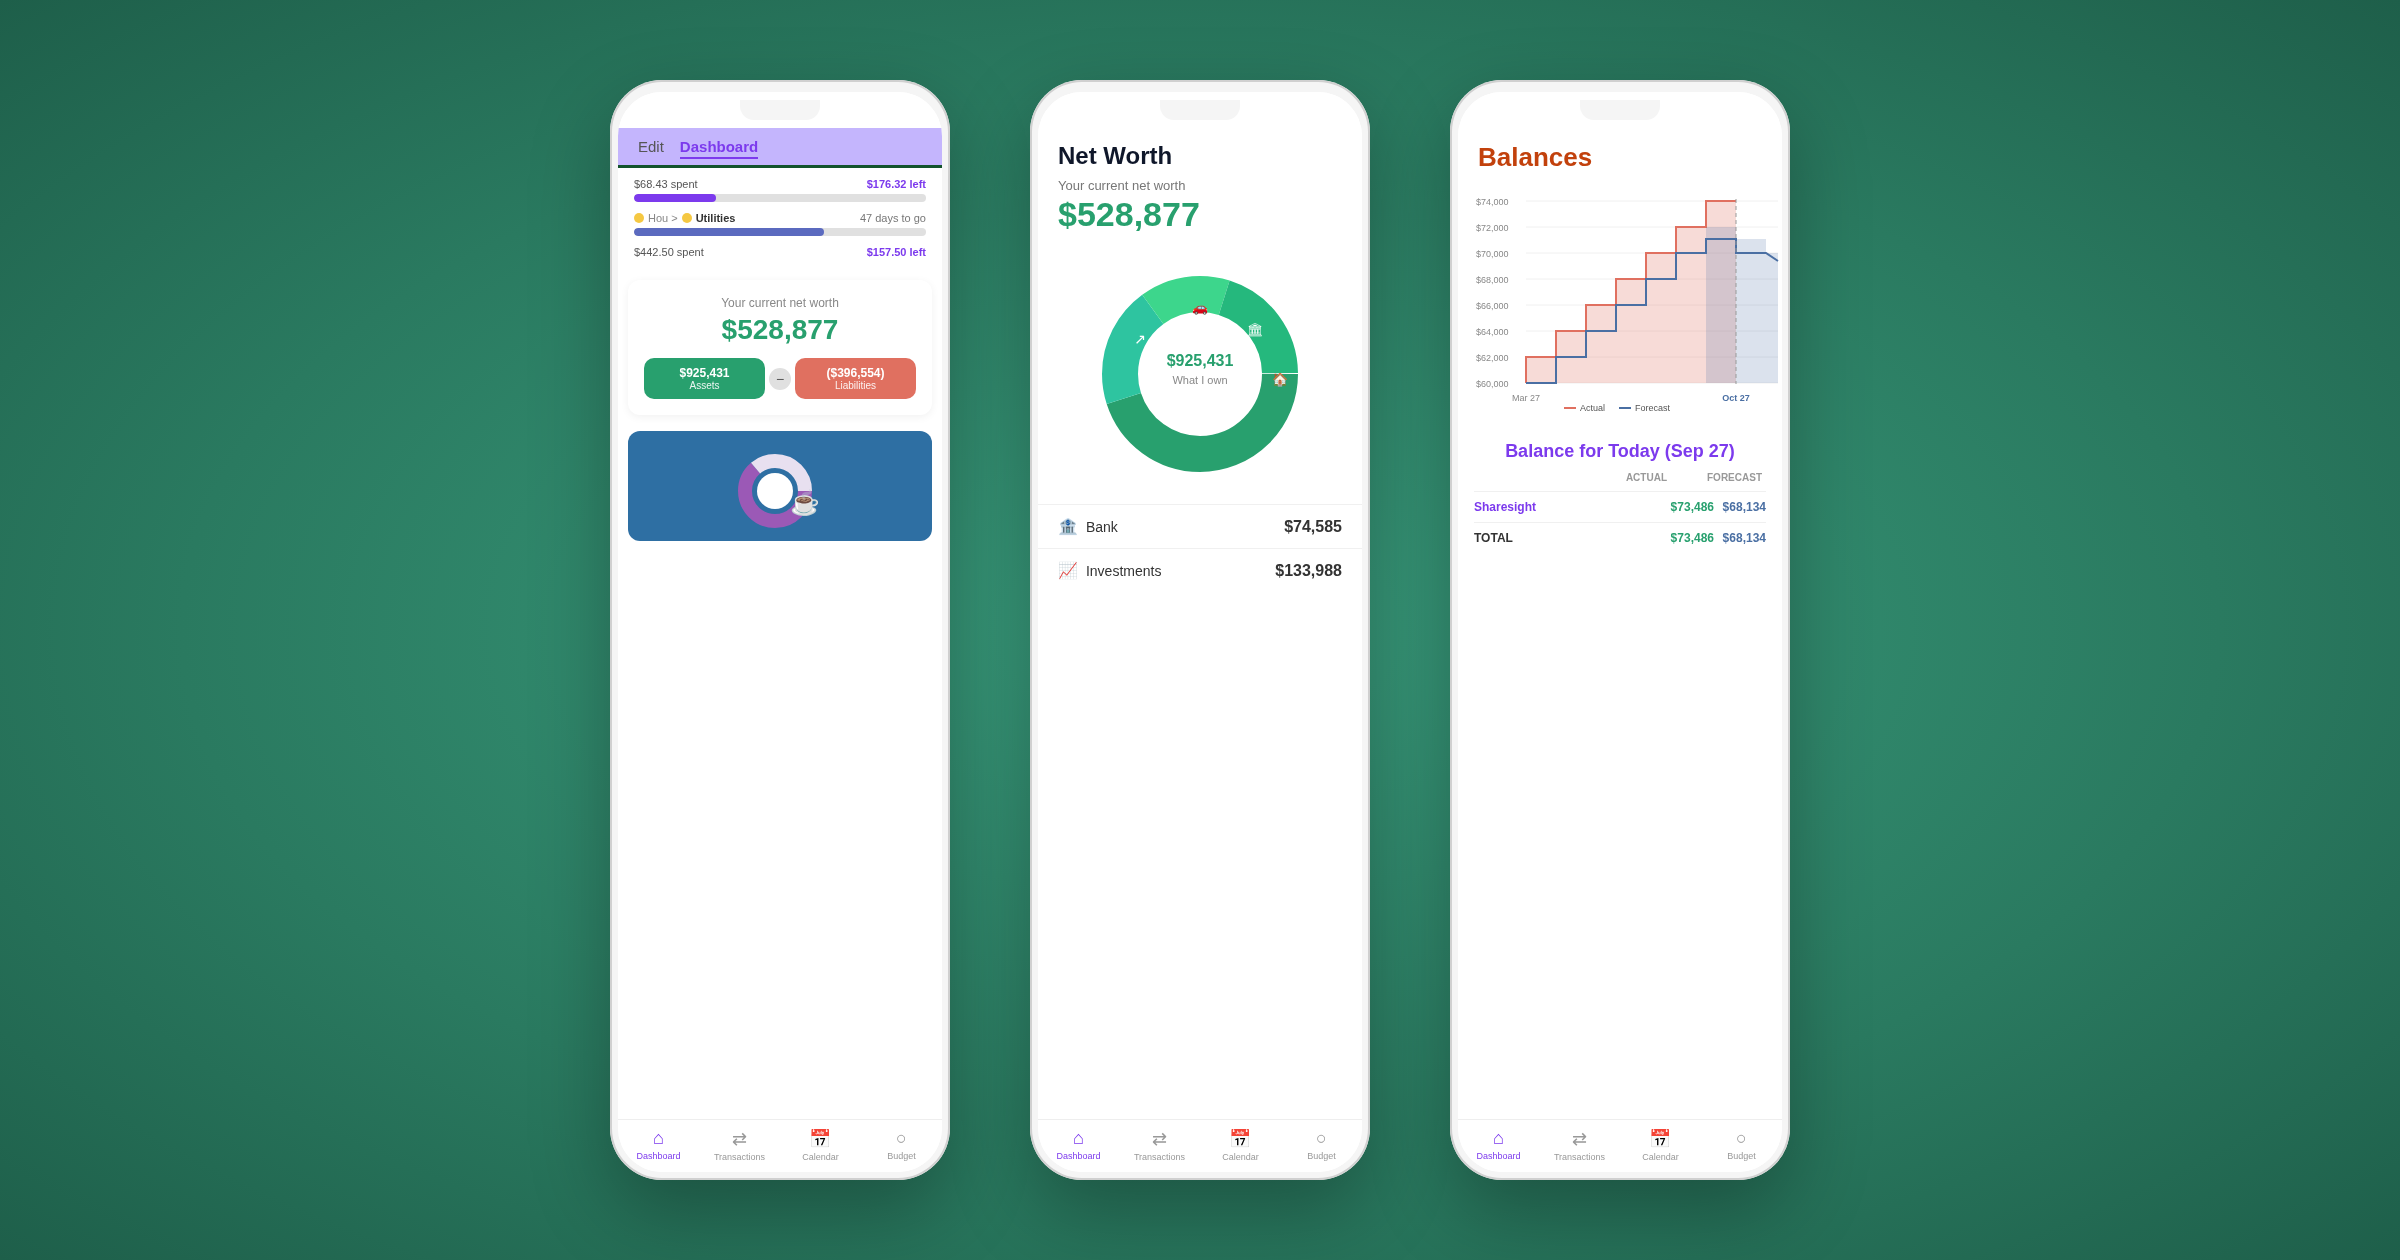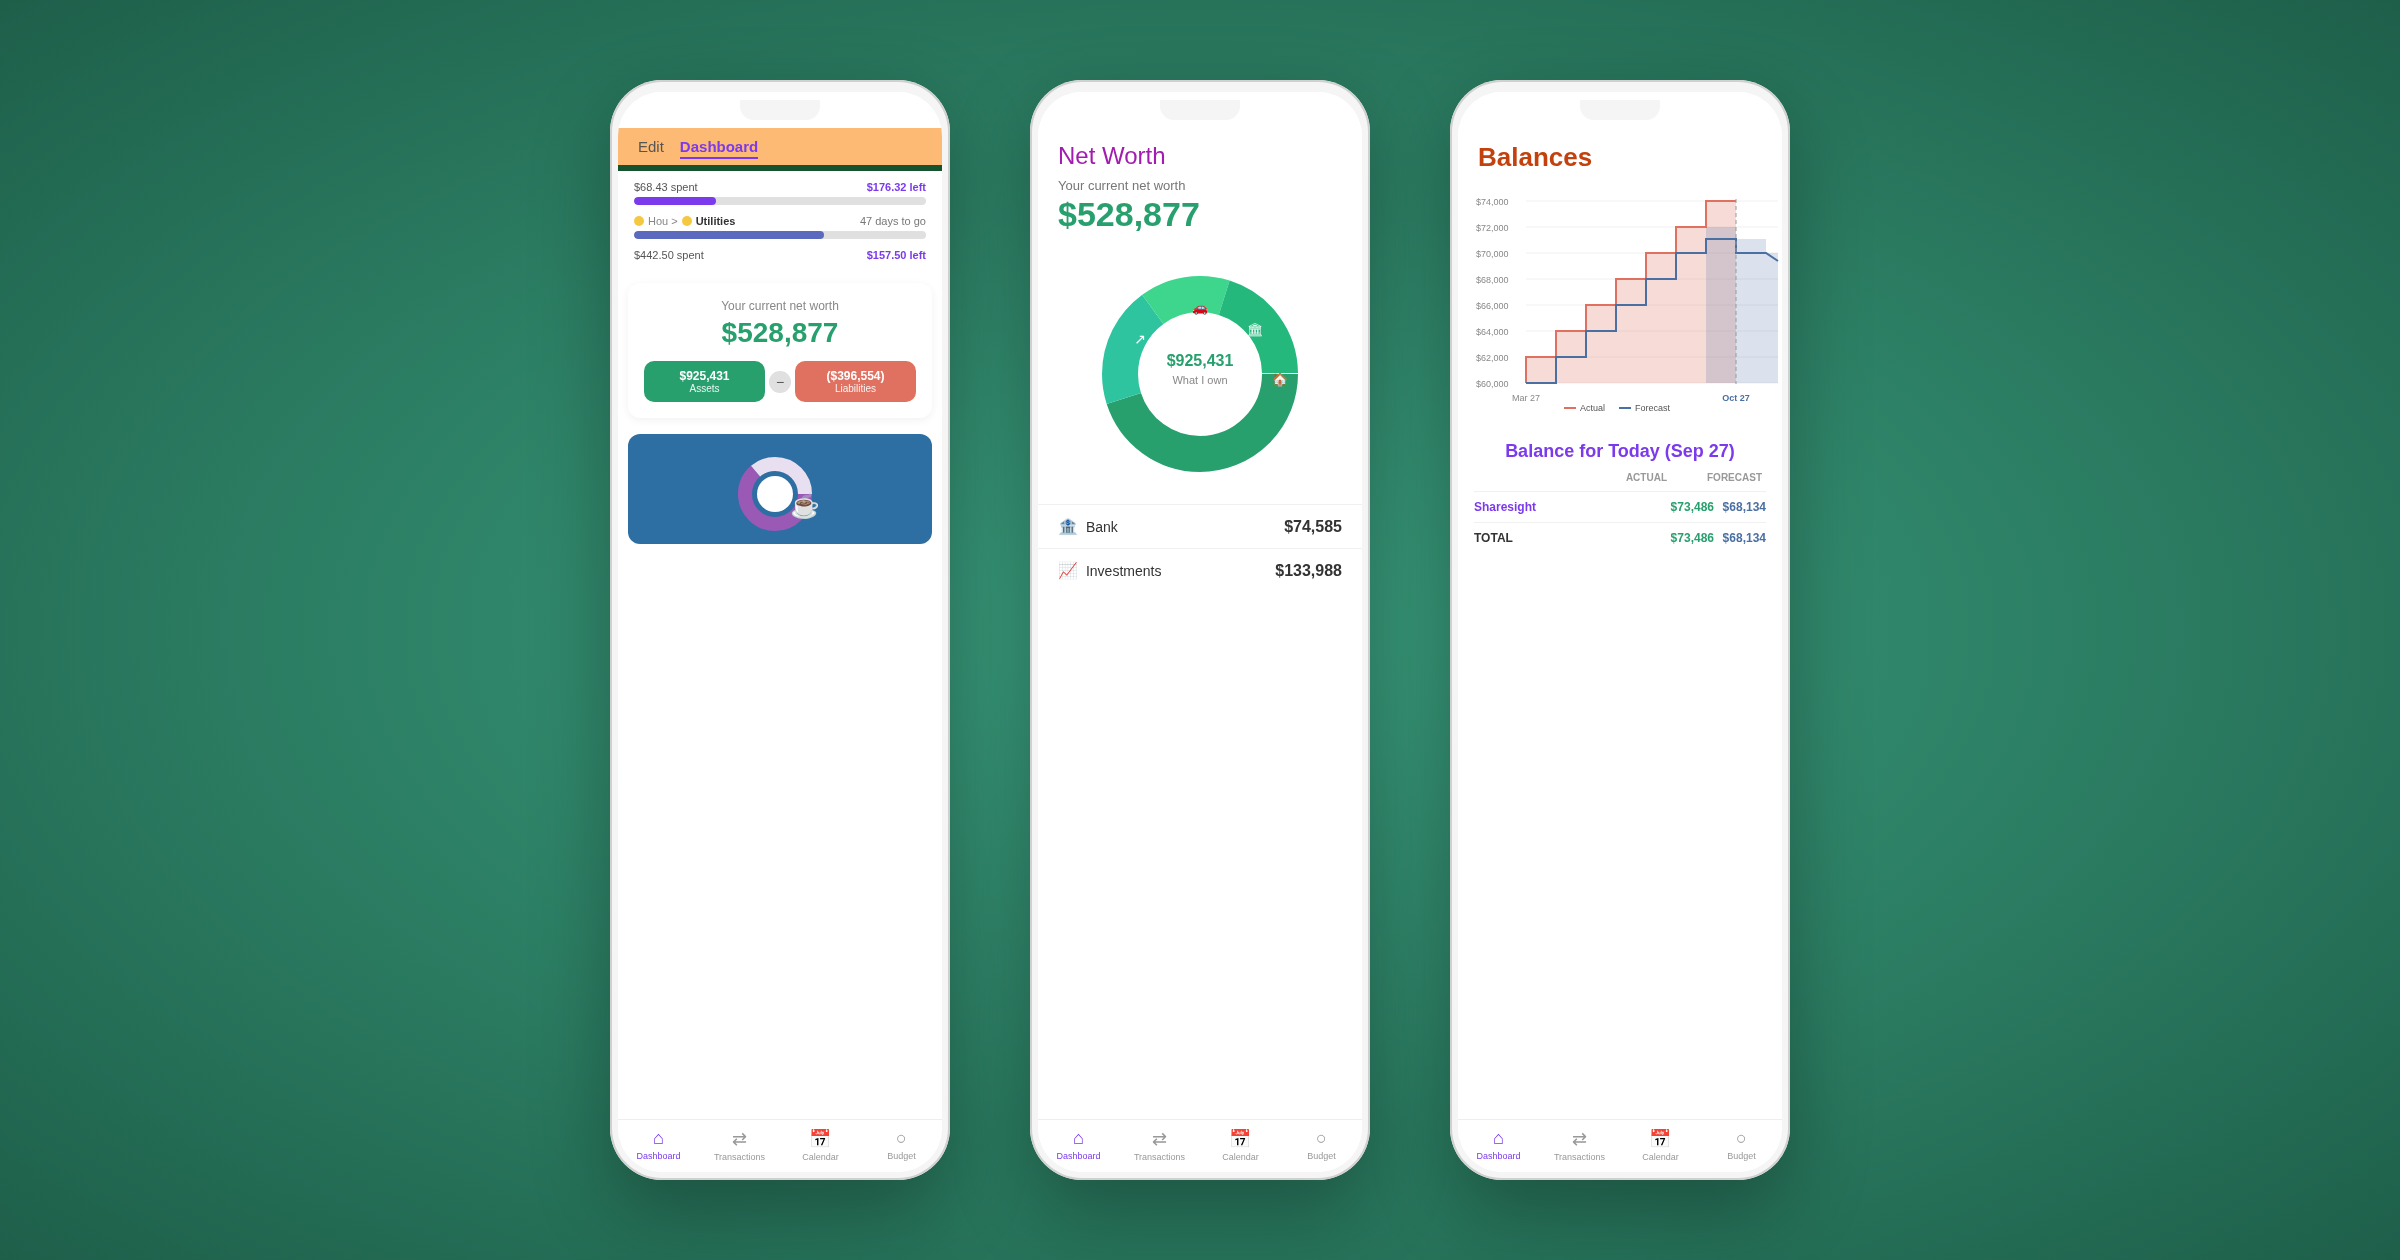--- a/index.html
+++ b/index.html
@@ -85,22 +85,22 @@
     .nav-label {
       font-size: 9px;
       color: #999;
     }
     .nav-label.active { color: #7c3aed; }
 
     
     .phone1-header {
       display: flex;
       padding: 10px 20px 6px;
-      border-bottom: 6px solid #14532d;
-      background: #fdba74;
+      border-bottom: 3px solid #14532d;
+      background: #c4b5fd;
     }
     .phone1-header .edit-btn {
       font-size: 15px;
       color: #555;
       margin-right: 16px;
       font-weight: 500;
     }
     .phone1-header .dashboard-btn {
       font-size: 15px;
       color: #7c3aed;
@@ -216,22 +216,22 @@
       overflow: hidden;
     }
 
     
     .nw-page-header {
       padding: 14px 20px 10px;
       background: #fff;
     }
     .nw-page-title {
       font-size: 24px;
-      font-weight: 400;
-      color: #a21caf;
+      font-weight: 700;
+      color: #0f172a;
     }
     .nw-page-subtitle {
       color: #777;
       font-size: 13px;
       margin-top: 8px;
     }
     .nw-page-value {
       font-size: 34px;
       font-weight: 800;
       color: #28a06e;

